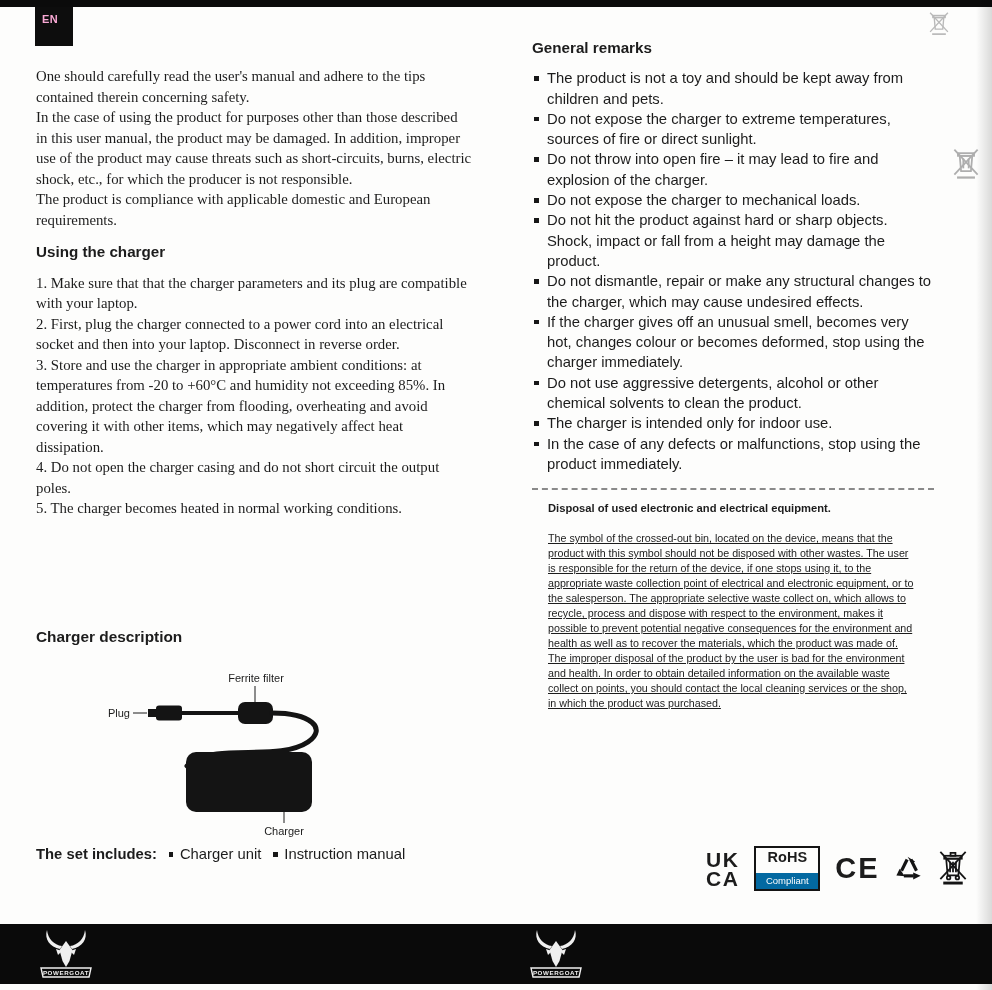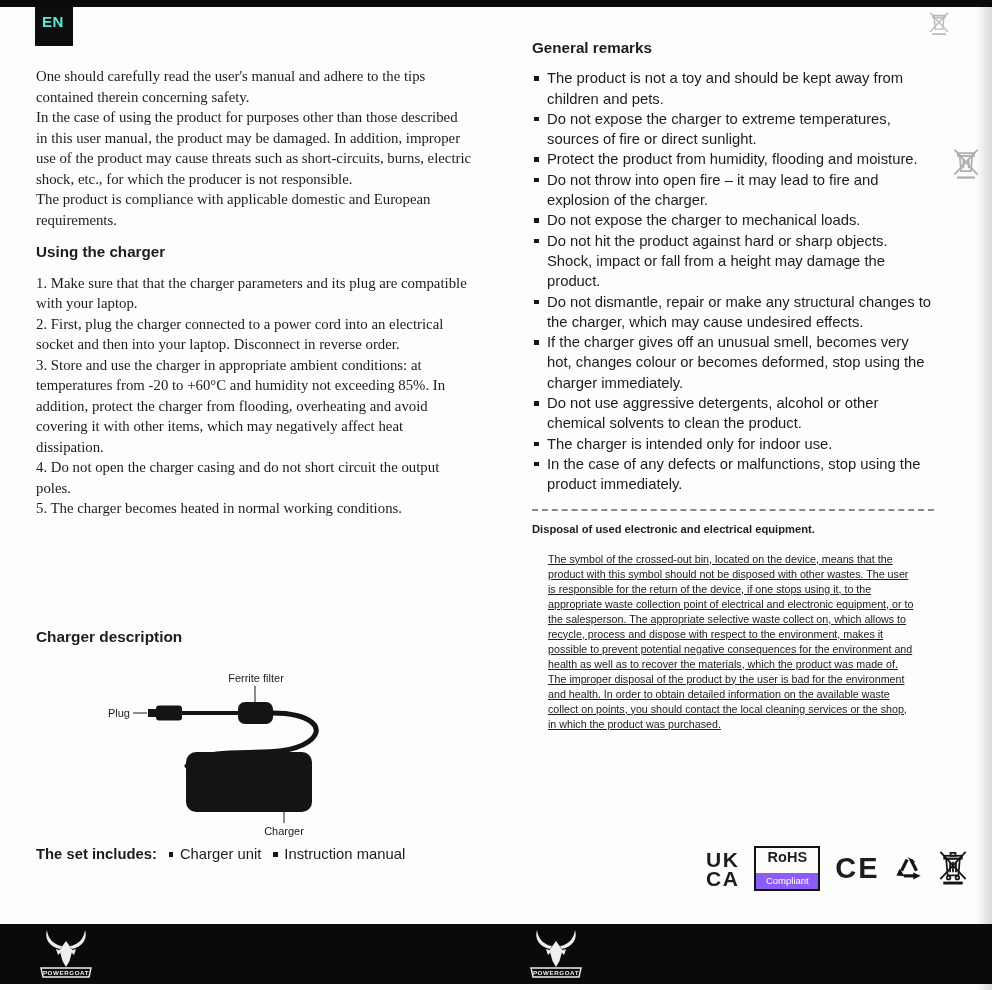--- a/index.html
+++ b/index.html
@@ -5,55 +5,55 @@
   html,body{margin:0;padding:0;}
   body{
     width:992px;height:990px;position:relative;overflow:hidden;
     background:#fdfdfc;color:#1c1c1c;
     font-family:"Liberation Sans", sans-serif;
   }
   .top-strip{position:absolute;top:0;left:0;width:100%;height:7px;background:#0b0b0b;}
   .edge-shade{position:absolute;right:0;top:0;width:16px;height:100%;
     background:linear-gradient(to right, rgba(0,0,0,0), rgba(0,0,0,0.14));pointer-events:none;}
   .en-badge{position:absolute;left:35px;top:7px;width:38px;height:39px;background:#0d0d0d;
-    color:#5eead4;font-weight:bold;font-size:15px;display:flex;align-items:flex-start;justify-content:flex-start;
+    color:#f9a8d4;font-weight:bold;font-size:11px;display:flex;align-items:flex-start;justify-content:flex-start;
     padding:6px 0 0 7px;box-sizing:border-box;letter-spacing:.5px;}
 
   
   .col-left{position:absolute;left:36px;top:66px;width:436px;font-size:14.8px;line-height:20.5px;}
   .sec-h{font-size:15.2px;font-weight:bold;margin:0 0 10px;}
   .mt{margin-top:12px;}
   .col-left p{margin:0;font-family:Liberation Serif, serif;}
 
   
   .col-right{position:absolute;left:532px;top:38px;width:402px;font-size:14.8px;line-height:20.3px;}
   .remark{position:relative;padding-left:15px;margin:0;}
   .remark::before{content:"";position:absolute;left:2px;top:8px;width:4.5px;height:4.5px;background:#171717;}
   .dashed{border:none;border-top:2px dashed #8a8a8a;margin:14px 0 12px;}
-  .disposal-h{font-size:11.2px;font-weight:bold;margin:0 0 6px;line-height:13px;}
+  .disposal-h{font-size:11.2px;font-weight:bold;margin:0 16px 6px;line-height:13px;}
   .disposal-p{font-size:10.7px;line-height:15px;margin:16px;text-decoration:underline;}
 
   
   .diagram{position:absolute;left:36px;top:640px;width:440px;height:200px;}
   .diagram svg{width:100%;height:100%;}
   .diagram text{font-size:11px;fill:#1c1c1c;}
   .charger-desc-h{position:absolute;left:36px;top:628px;font-size:15.4px;font-weight:bold;margin:0;}
 
   
   .set-line{position:absolute;left:36px;top:846px;font-size:14.8px;white-space:nowrap;}
   .set-label{font-weight:bold;}
   .set-item{display:inline-block;margin-left:10px;position:relative;padding-left:13px;}
   .set-item::before{content:"";position:absolute;left:2px;top:6px;width:4.5px;height:4.5px;background:#171717;}
 
   
   .marks{position:absolute;left:706px;top:846px;display:flex;align-items:center;gap:15px;}
   .ukca{font-weight:bold;font-size:21px;line-height:19px;letter-spacing:1.5px;text-align:left;}
   .rohs{border:2.5px solid #141414;text-align:center;width:62px;}
   .rohs-top{font-weight:bold;font-size:14.5px;padding:1px 0 8px;}
-  .rohs-bottom{background:#8b5cf6;color:#fff;font-size:9.5px;padding:2px 0 3px;}
+  .rohs-bottom{background:#0369a1;color:#fff;font-size:9.5px;padding:2px 0 3px;}
   .ce{font-size:29px;font-weight:bold;letter-spacing:2px;}
   .mark-ic{display:block;}
 
   
   .artifact{position:absolute;opacity:.8;}
 
   
   .footer-bar{position:absolute;left:0;top:924px;width:100%;height:60px;background:#0a0a0a;}
   .goat-logo{position:absolute;top:927px;width:64px;height:54px;}
   .goat-logo text{font-family:"Liberation Sans", sans-serif;}
@@ -138,21 +138,20 @@
 </div>
 
 <div class="set-line">
   <span class="set-label">The set includes:</span><span class="set-item">Charger unit</span><span class="set-item">Instruction manual</span>
 </div>
 
 <div class="col-right">
   <h2 class="sec-h">General remarks</h2>
   <p class="remark">The product is not a toy and should be kept away from children and pets.</p>
   <p class="remark">Do not expose the charger to extreme temperatures, sources of fire or direct sunlight.</p>
-  <p class="remark">Protect the product from humidity, flooding and moisture.</p>
   <p class="remark">Do not throw into open fire – it may lead to fire and explosion of the charger.</p>
   <p class="remark">Do not expose the charger to mechanical loads.</p>
   <p class="remark">Do not hit the product against hard or sharp objects. Shock, impact or fall from a height may damage the product.</p>
   <p class="remark">Do not dismantle, repair or make any structural changes to the charger, which may cause undesired effects.</p>
   <p class="remark">If the charger gives off an unusual smell, becomes very hot, changes colour or becomes deformed, stop using the charger immediately.</p>
   <p class="remark">Do not use aggressive detergents, alcohol or other chemical solvents to clean the product.</p>
   <p class="remark">The charger is intended only for indoor use.</p>
   <p class="remark">In the case of any defects or malfunctions, stop using the product immediately.</p>
 
   <hr class="dashed">

